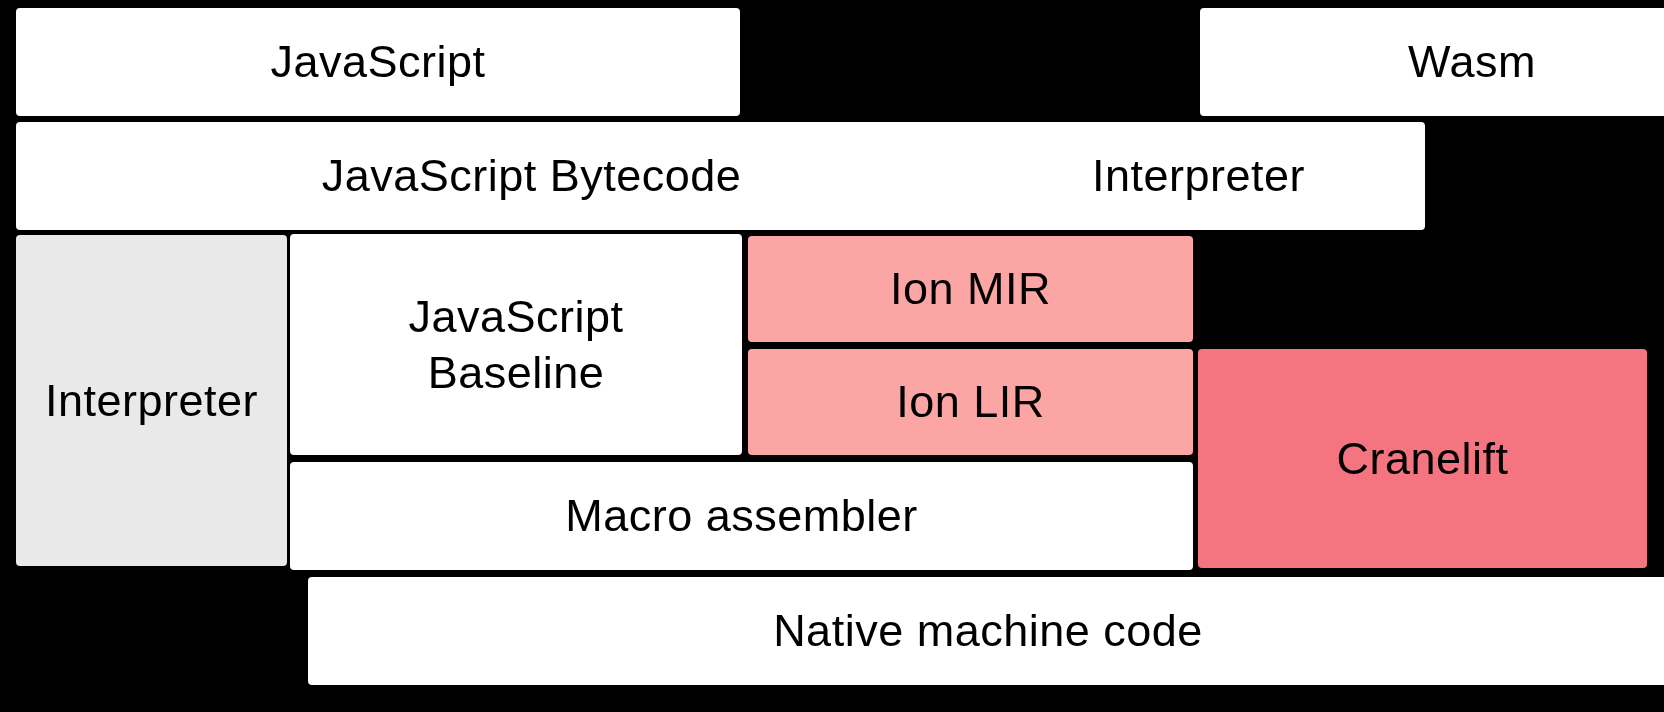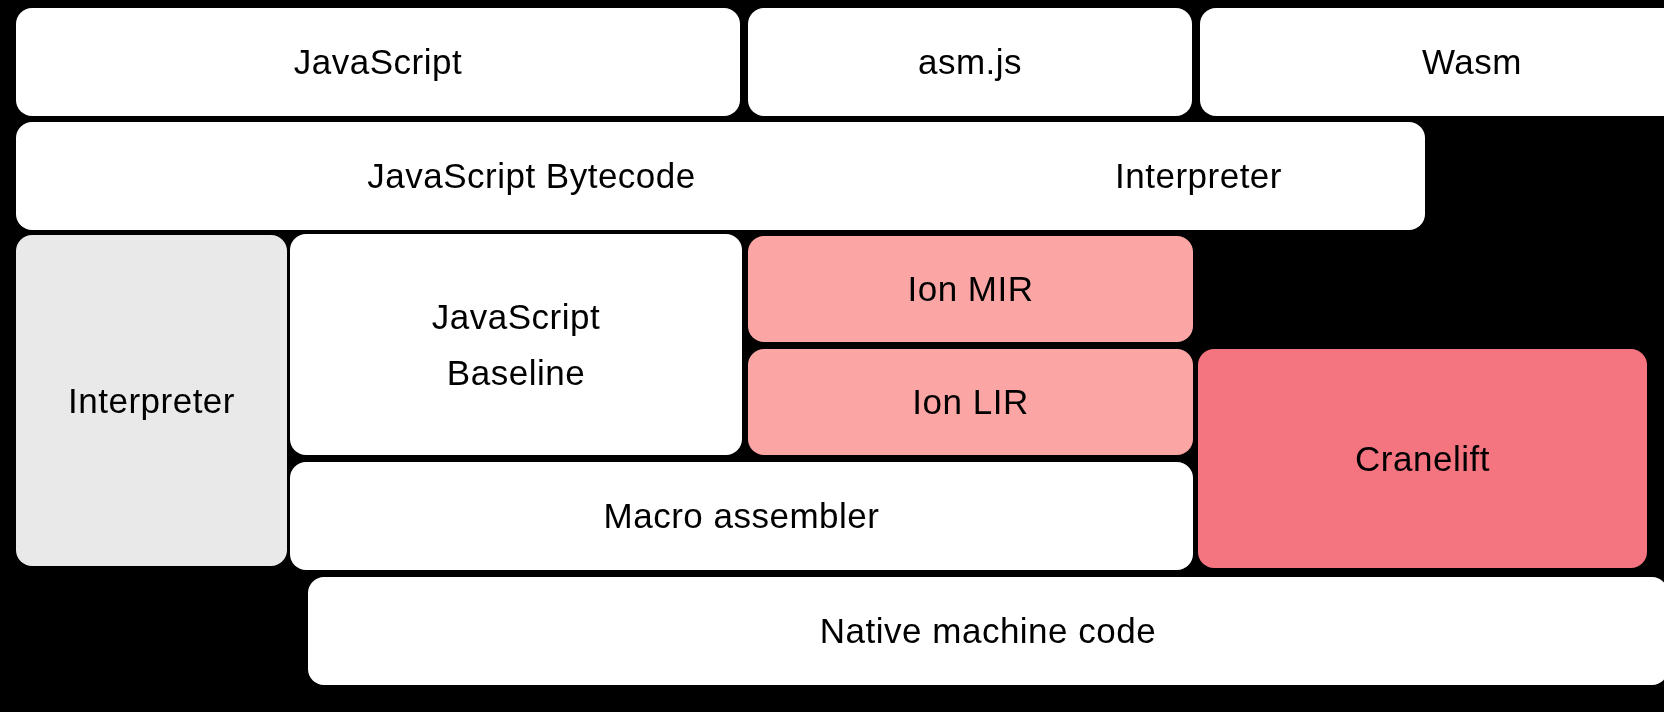--- a/index.html
+++ b/index.html
@@ -14,23 +14,23 @@
     background: #000000;
     overflow: hidden;
     font-family: "Liberation Sans", sans-serif;
   }
   .box {
     position: absolute;
     display: flex;
     align-items: center;
     justify-content: center;
     text-align: center;
-    border-radius: 16px;
+    border-radius: 4px;
     color: #000000;
-    font-size: 35px;
+    font-size: 45px;
     line-height: 56px;
     letter-spacing: 0.5px;
   }
   .white { background: #ffffff; }
   .gray  { background: #e9e9e9; }
   .green { background: #fca5a5; }
   .pink  { background: #f4747f; }
 
   
   .pos-javascript      { left: 16px;   top: 8px;   width: 724px;  height: 108px; }
@@ -53,23 +53,20 @@
 </style>
 </head>
 <body>
 
 <div class="stage">
 
   <div class="box white pos-javascript">
     <span>JavaScript</span>
   </div>
 
-  <div class="box white pos-asmjs">
-    <span>asm.js</span>
-  </div>
 
   <div class="box white pos-wasm">
     <span>Wasm</span>
   </div>
 
   <div class="box white pos-bytecode">
     <span>JavaScript Bytecode</span>
   </div>
 
   <div class="box white pos-baldrmonkey">

